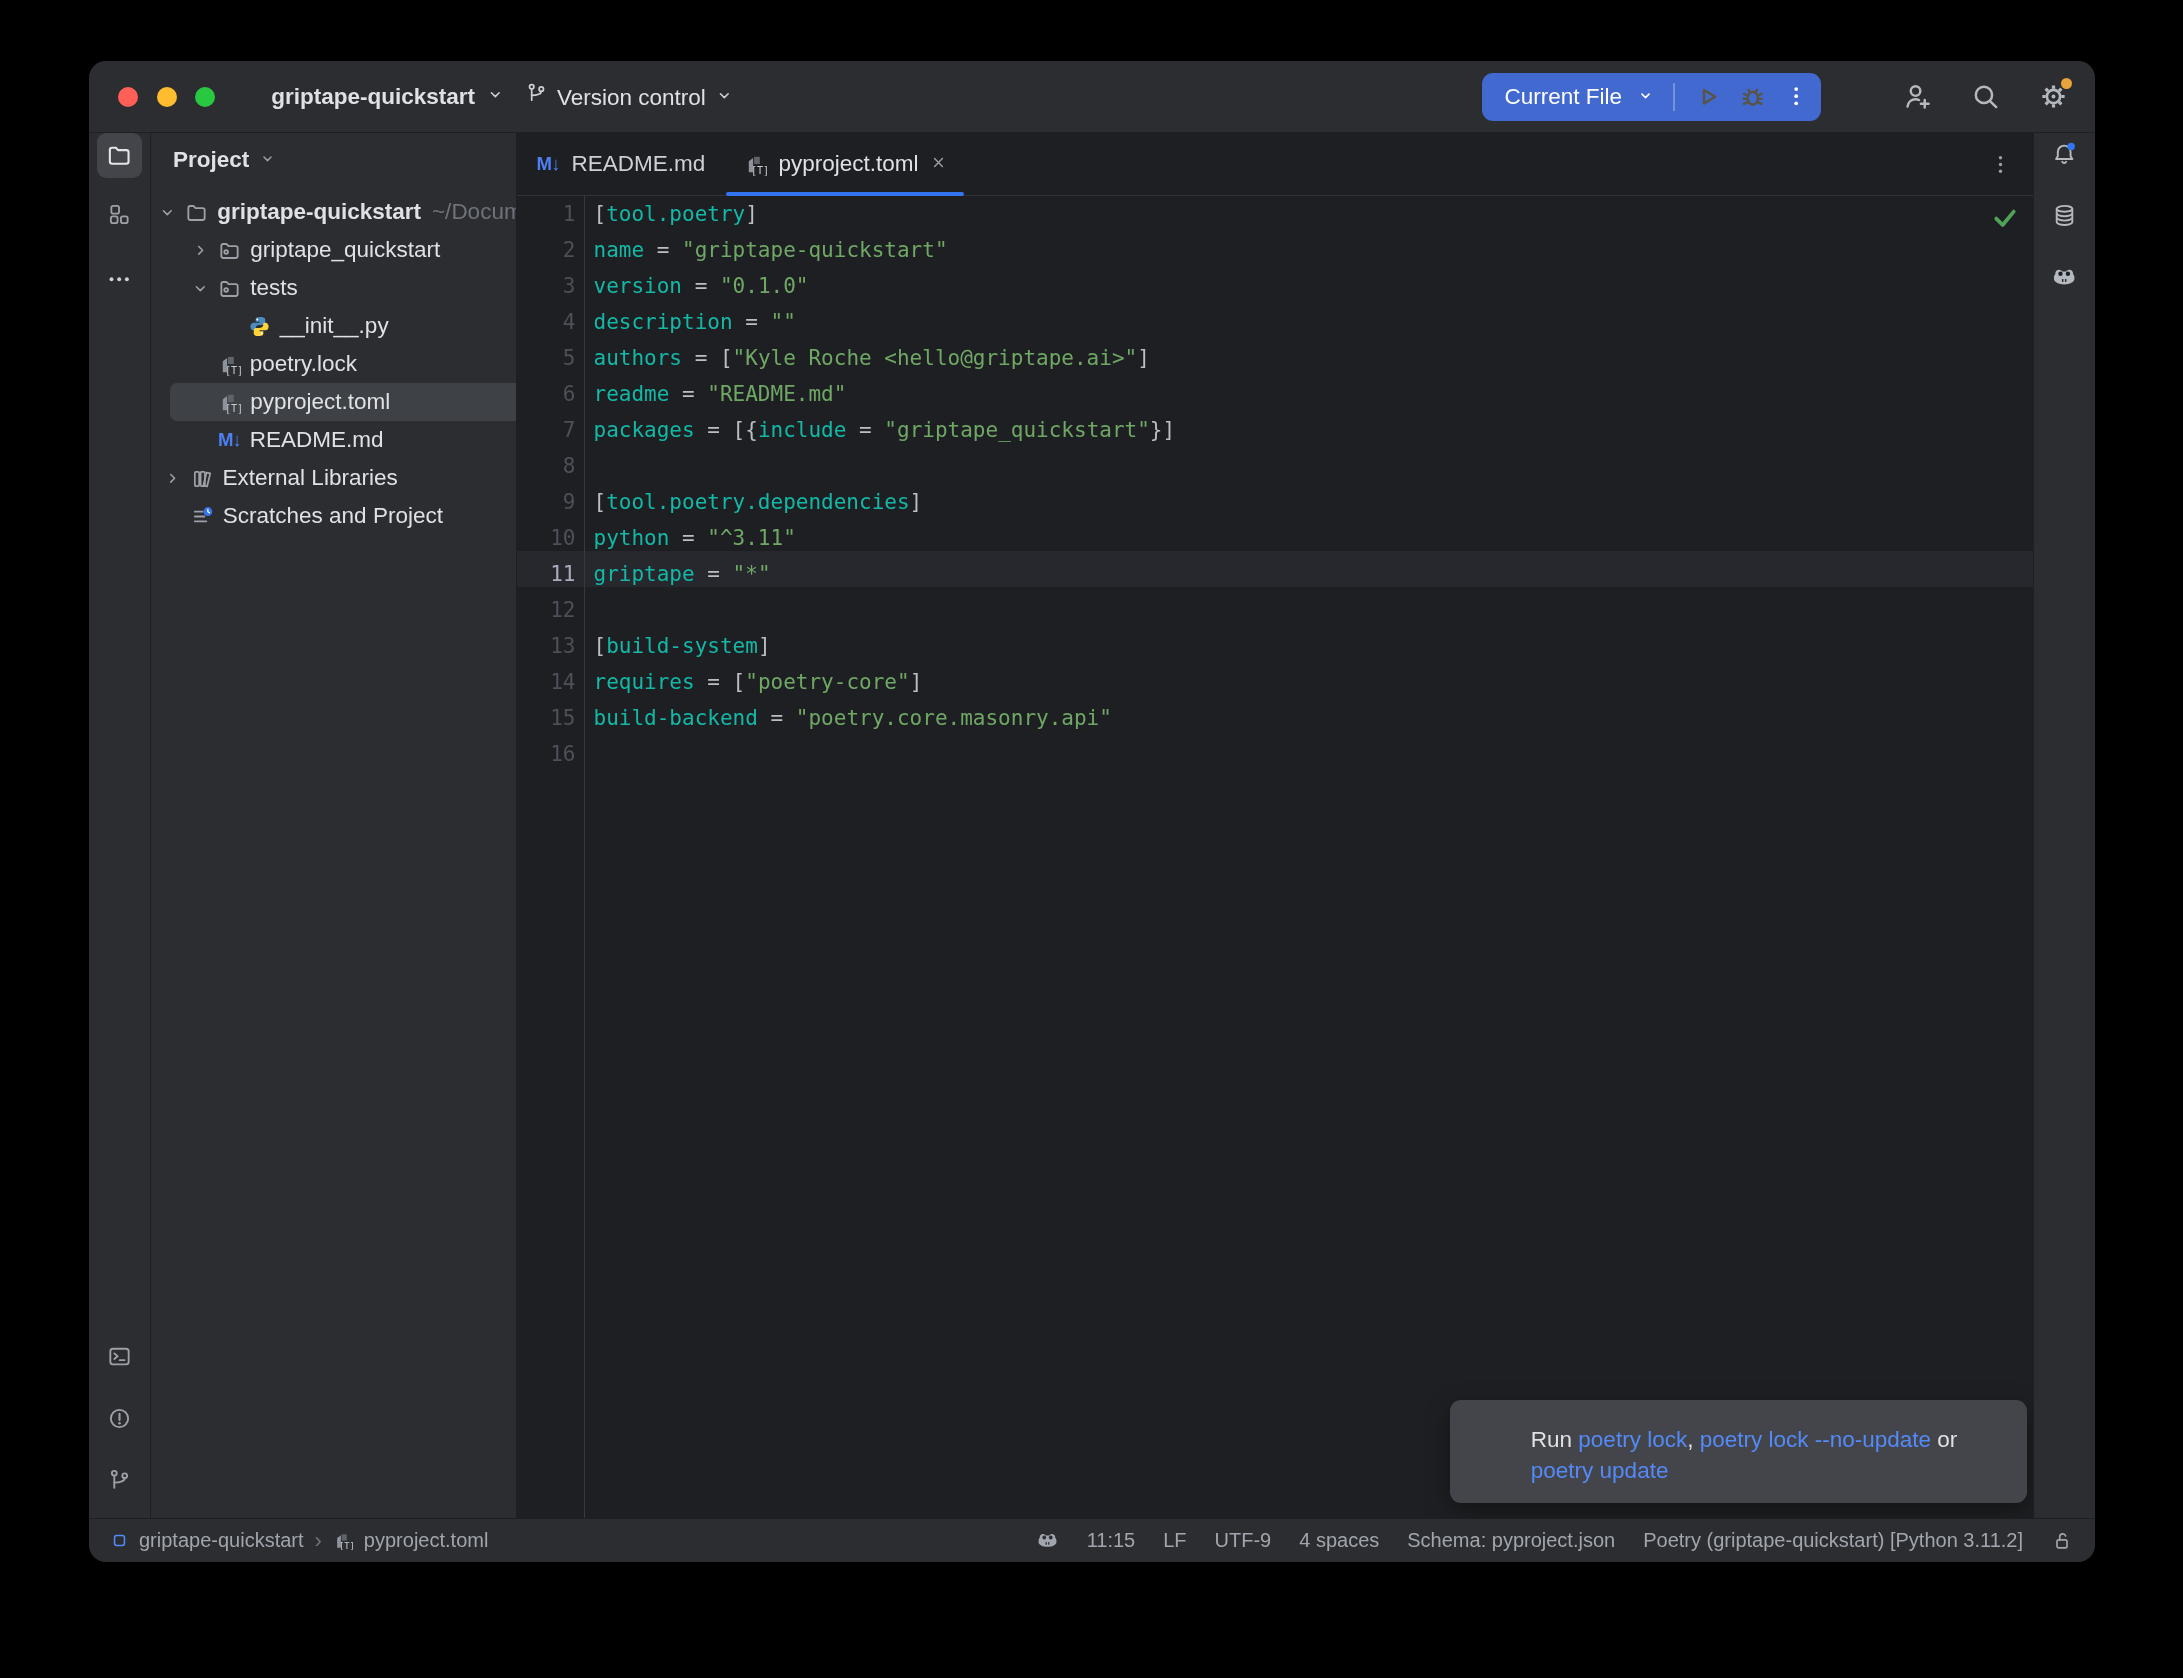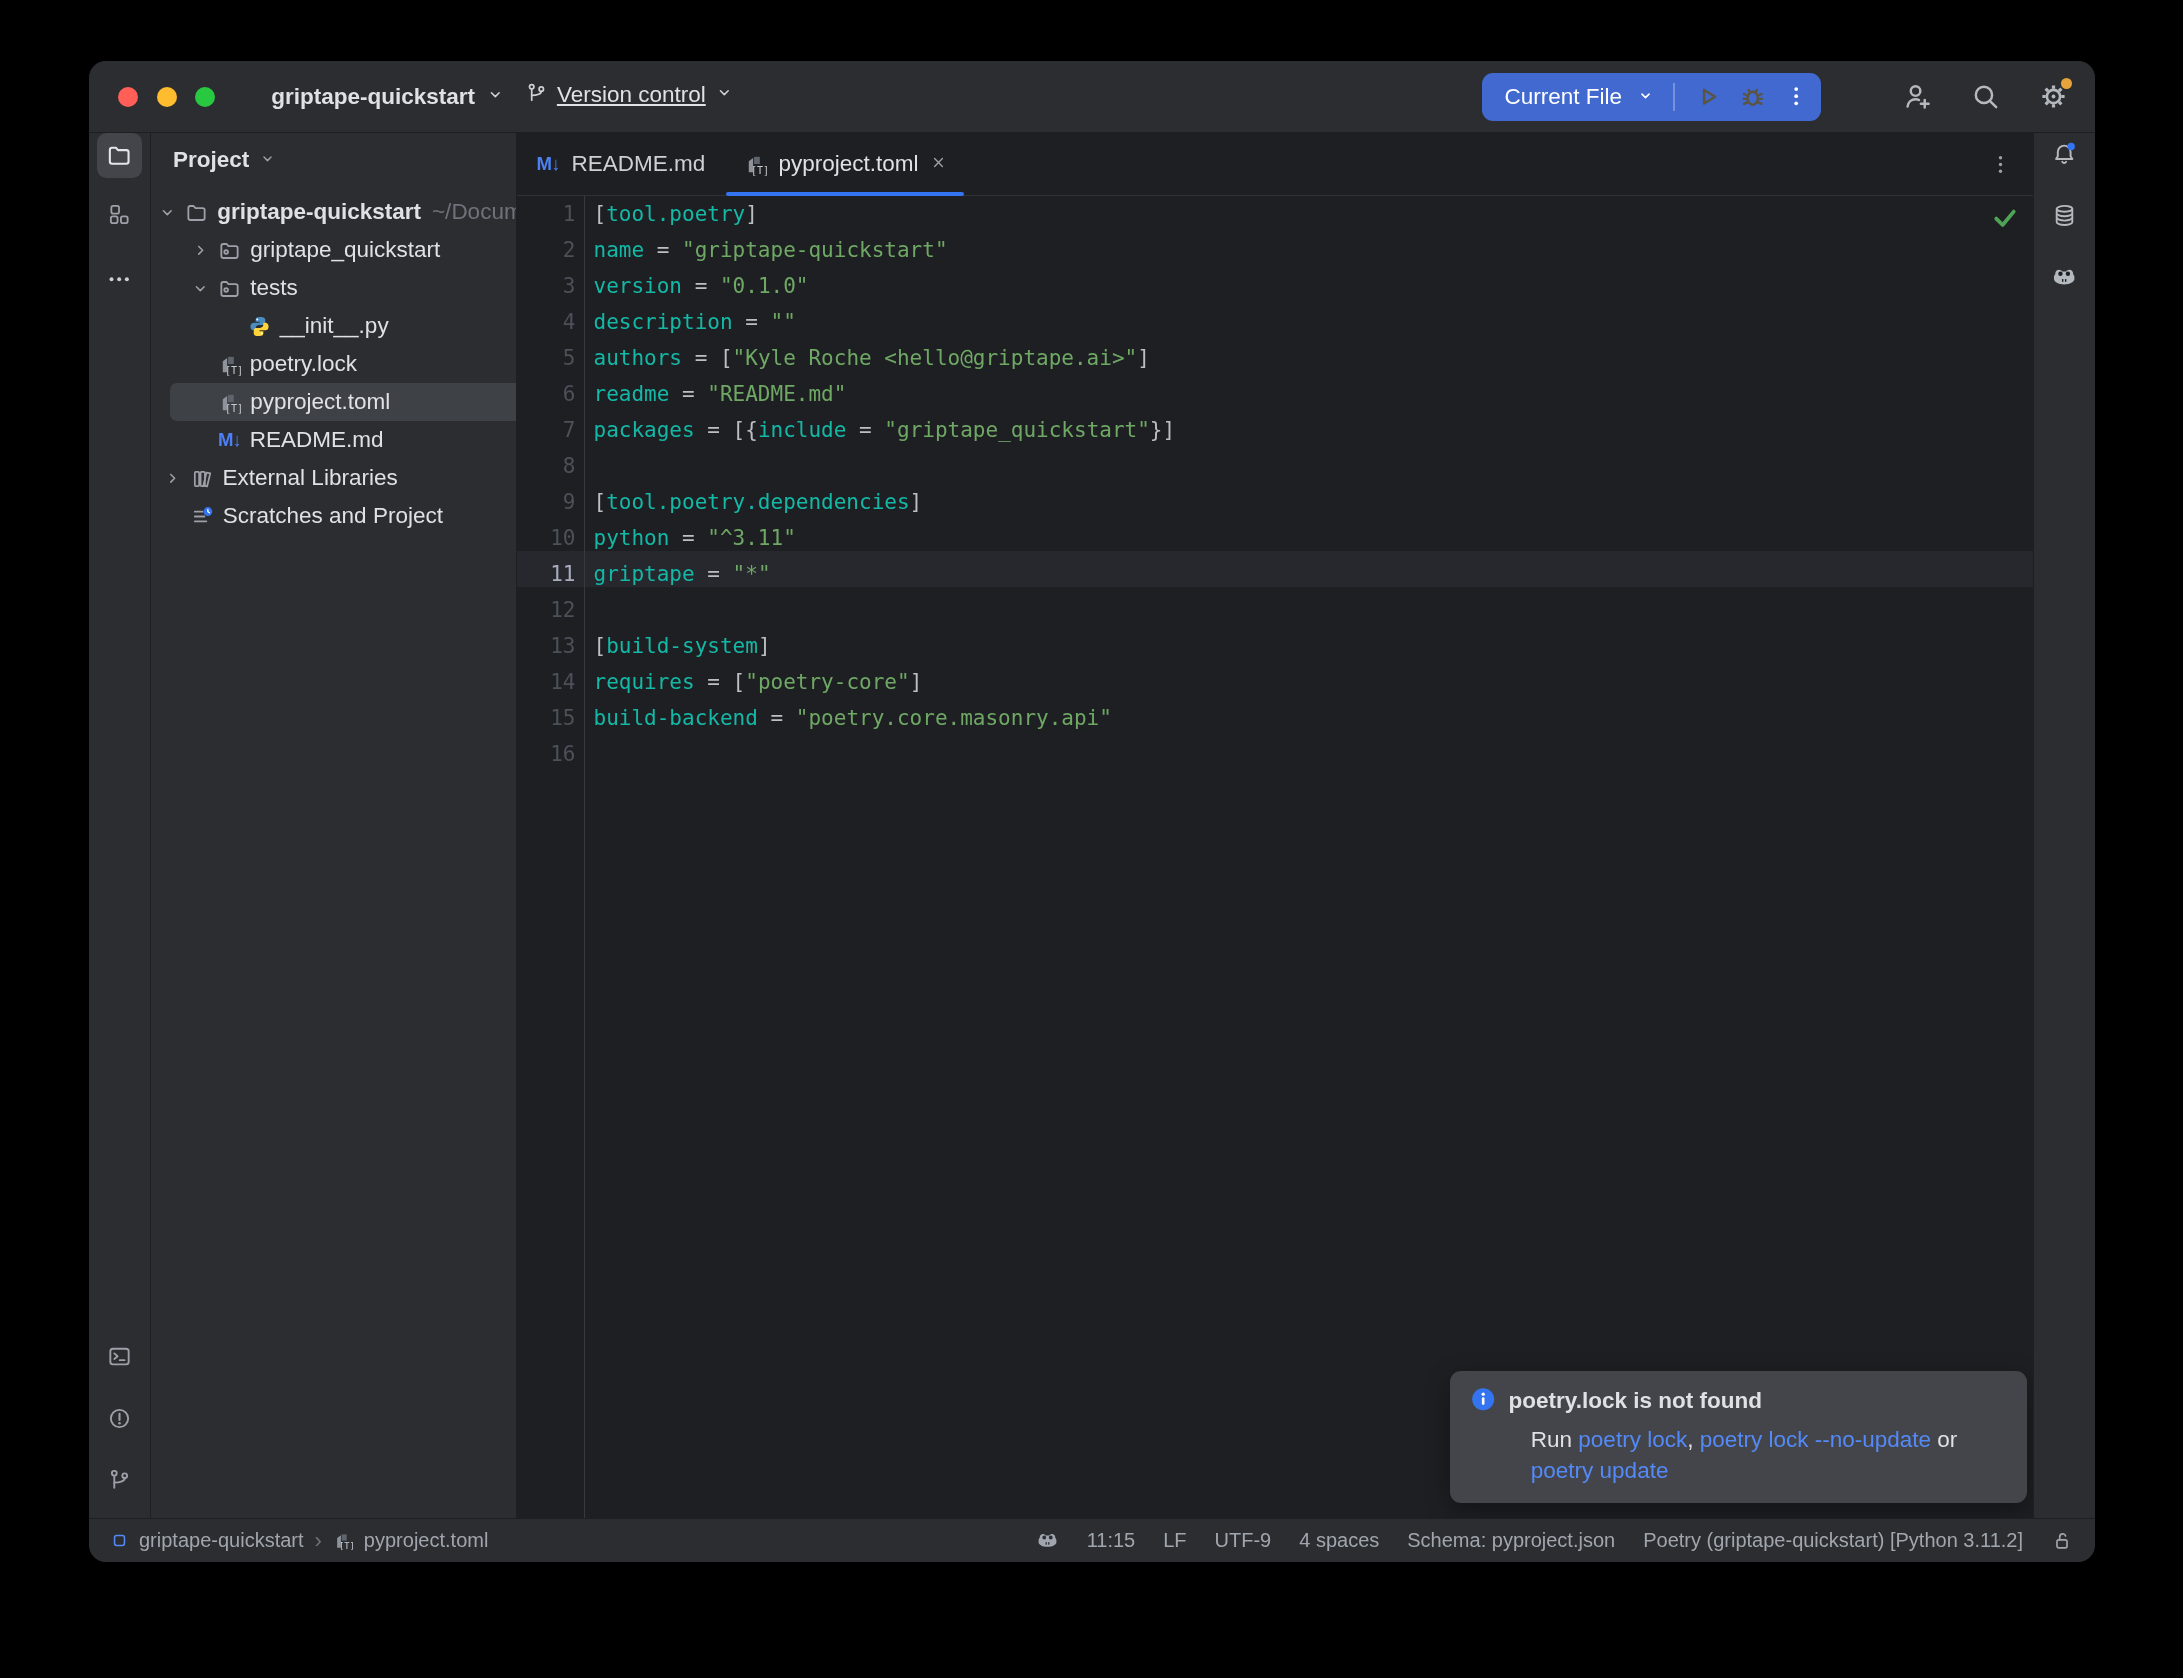--- a/index.html
+++ b/index.html
@@ -6,21 +6,21 @@
   body{width:2183px;height:1678px;background:#000;position:relative;overflow:hidden;
        font-family:"Liberation Sans","DejaVu Sans",sans-serif;-webkit-font-smoothing:antialiased;}
   .window{position:absolute;left:89px;top:61px;width:2006px;height:1501px;background:#1E1F22;
           border-radius:17px;overflow:hidden;display:flex;flex-direction:column;}
   
   .titlebar{height:71px;flex:0 0 71px;background:#2B2D30;display:flex;align-items:center;border-bottom:0.8px solid #1E1F22;}
   .traffic{display:flex;gap:18.6px;padding-left:29px;}
   .tl{width:20px;height:20px;border-radius:50%;}
   .tl.red{background:#FF5F57}.tl.yellow{background:#FEBC2E}.tl.green{background:#28C840}
   .proj-switch{margin-left:56px;display:flex;align-items:center;gap:11px;color:#DFE1E5;font-size:22.5px;font-weight:700;cursor:default;}
-  .vcs-widget{margin-left:20px;display:flex;align-items:flex-start;gap:9.3px;color:#DFE1E5;font-size:22.5px;text-decoration:underline;}
+  .vcs-widget{margin-left:20px;display:flex;align-items:flex-end;gap:9.3px;color:#DFE1E5;font-size:22.5px;}
   .spacer{flex:1;}
   .run-widget{background:#4169CF;border-radius:11px;height:48px;display:flex;align-items:center;padding:0 11px 0 22px;gap:15.5px;color:#FFF;font-size:22.5px;font-weight:500;}
   .run-divider{width:1.6px;height:28px;background:rgba(255,255,255,.28);margin:0 3.1px;}
   .global-icons{display:flex;align-items:center;gap:37px;margin-left:81px;padding-right:26.4px;}
   .gicon{position:relative;display:flex;}
   .badge-dot{position:absolute;right:-3.1px;top:-3.1px;width:11px;height:11px;border-radius:50%;background:#E8A33D;}
   
   .main{flex:1;display:flex;min-height:0;}
   .stripe{width:61px;background:#2B2D30;display:flex;flex-direction:column;align-items:center;flex:0 0 61px;}
   .stripe-left{border-right:0.8px solid #1E1F22;}
@@ -445,30 +445,20 @@
             <div class="cl"><span class="tk-k">build-backend</span><span class="tk-o"> = </span><span class="tk-s">"poetry.core.masonry.api"</span></div>
             <div class="cl"></div>
           </div>
         <div class="check-wrap">
           <svg width="28" height="28" viewBox="0 0 24 24">
               <path d="M4.5 12.5l5.5 5.5L19.5 6.5" fill="none" stroke="#4FA356" stroke-width="3.2" stroke-linecap="round" stroke-linejoin="round"></path>
             </svg>
         </div>
 
         <div class="notif">
-          <div class="notif-title-row">
-            <span>
-              <svg width="26.4" height="26.4" viewBox="0 0 24 24">
-                  <circle cx="12" cy="12" r="10" fill="#3574F0"></circle>
-                  <circle cx="12" cy="7.4" r="1.5" fill="#fff"></circle>
-                  <rect x="10.8" y="10.2" width="2.4" height="7" rx="1.2" fill="#fff"></rect>
-                </svg>
-            </span>
-            <span class="notif-title">poetry.lock is not found</span>
-          </div>
           <div class="notif-body"><span>Run </span><span class="nlink">poetry lock</span><span>, </span><span class="nlink">poetry lock --no-update</span><span> or </span><span class="nlink">poetry update</span></div>
         </div>
       </div>
     </div>
 
     <div class="stripe stripe-right">
       <div class="stripe-top">
         <div class="sicon" style="margin-top:7.8px;position:relative">
           <svg width="26.4" height="26.4" viewBox="0 0 24 24">
               <g fill="none" stroke="#B4B8BF" stroke-width="1.8" stroke-linecap="round" stroke-linejoin="round">

